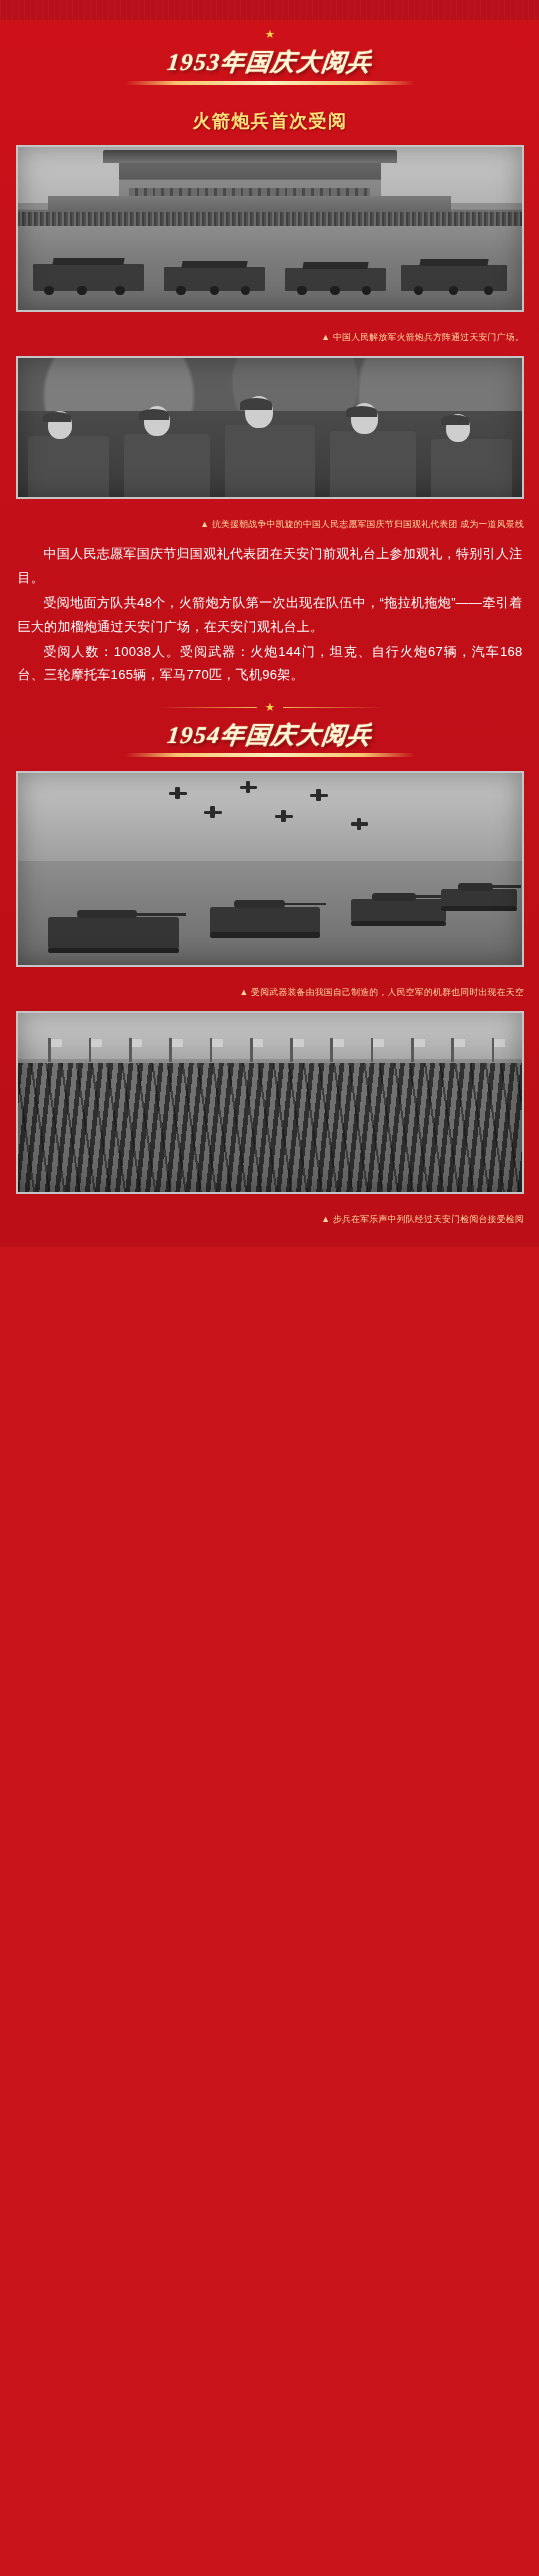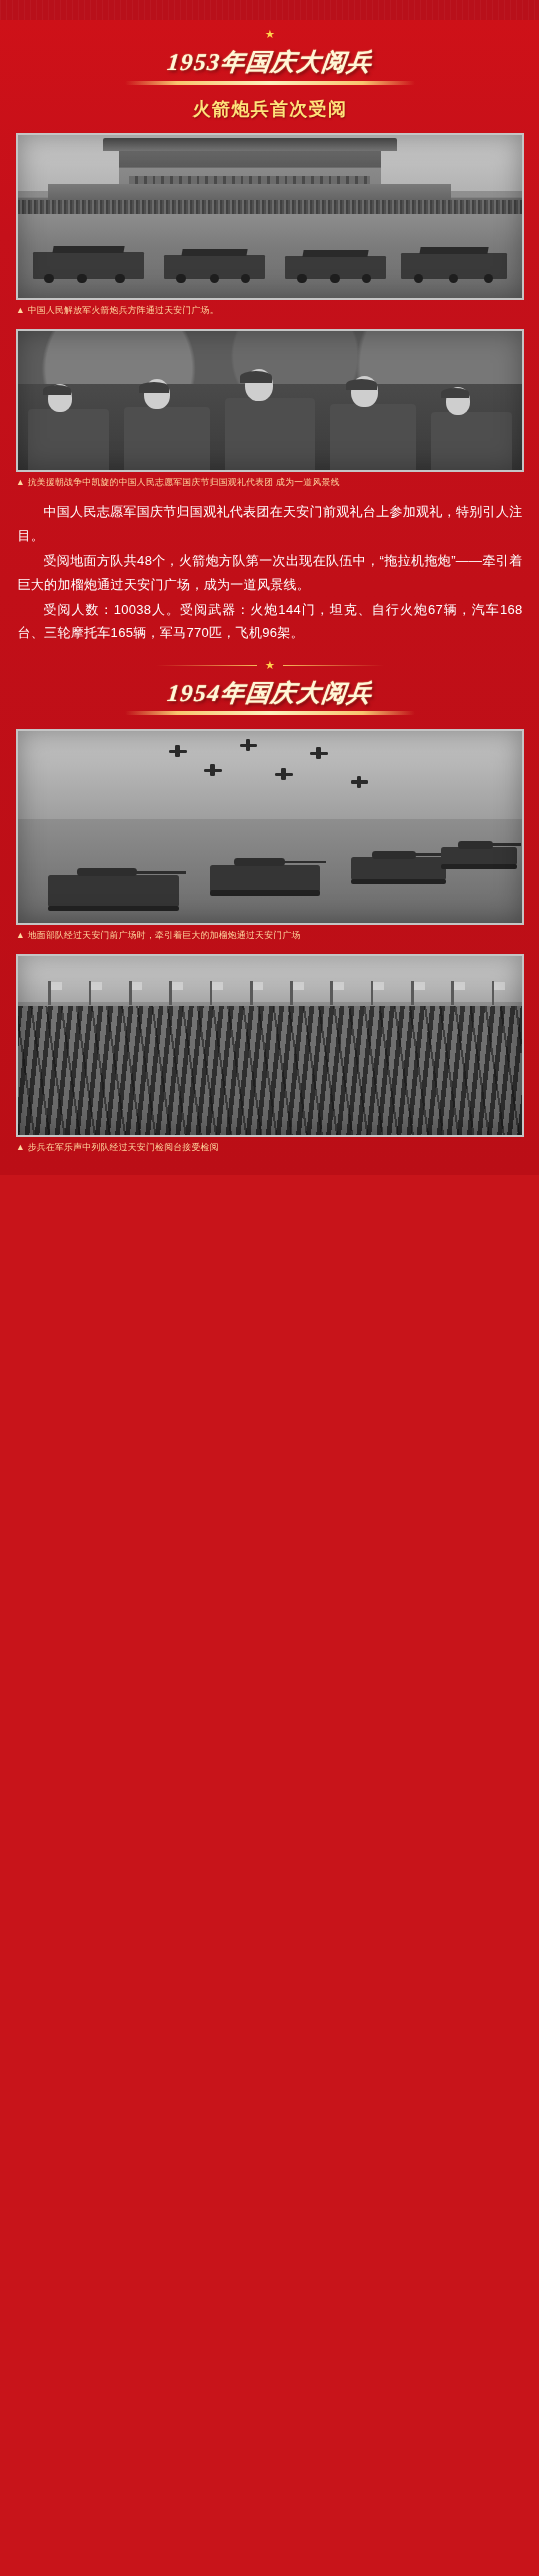--- a/index.html
+++ b/index.html
@@ -85,21 +85,21 @@
     margin: 2.7px auto 0 auto;
     background: linear-gradient(90deg, rgba(255,216,120,0) 0%, rgba(255,216,120,0.9) 18%, rgba(255,240,190,1) 50%, rgba(255,216,120,0.9) 82%, rgba(255,216,120,0) 100%);
     border-radius: 2px;
   }
   .subtitle {
     text-align: center;
     font-size: 18px;
     font-weight: bold;
     color: #ffe27a;
     letter-spacing: 1.3px;
-    margin-top: 11px;
+    margin-top: 23px;
     margin-bottom: 2.7px;
     text-shadow: 0.7px 1.3px 2px rgba(80,0,0,0.55);
   }
 
   
   .photo-block {
     margin: 12px 16px 0 16px;
   }
   .photo {
     width: 100%;
@@ -107,24 +107,24 @@
     box-sizing: border-box;
     background: #2c2c2c;
     position: relative;
     overflow: hidden;
   }
   .photo .scene {
     position: absolute;
     inset: 0;
   }
   .caption {
-    text-align: left;
+    text-align: right;
     font-size: 8.8px;
     color: #ffd9a0;
-    margin-top: 4px;
+    margin-top: 19px;
     line-height: 1.5;
     letter-spacing: 0.3px;
   }
   .caption .tri {
     color: #ffd9a0;
     margin-right: 2.7px;
   }
 
   
   .body-text {
@@ -314,21 +314,21 @@
         <div class="photo-vignette"></div>
       </div>
       <div class="caption">
         <span class="tri">▲</span><span>抗美援朝战争中凯旋的中国人民志愿军国庆节归国观礼代表团
 成为一道风景线</span>
       </div>
     </div>
 
     <div class="body-text">
       <p>中国人民志愿军国庆节归国观礼代表团在天安门前观礼台上参加观礼，特别引人注目。</p>
-      <p>受阅地面方队共48个，火箭炮方队第一次出现在队伍中，“拖拉机拖炮”——牵引着巨大的加榴炮通过天安门广场，成为一道风景线。</p>
+      <p>受阅地面方队共48个，火箭炮方队第一次出现在队伍中，“拖拉机拖炮”——牵引着巨大的加榴炮通过天安门广场，在天安门观礼台上。</p>
       <p>受阅人数：10038人。受阅武器：火炮144门，坦克、自行火炮67辆，汽车168台、三轮摩托车165辆，军马770匹，飞机96架。</p>
     </div>
   </div>
 
   <div class="section">
 
     <div class="star-divider">
       <div class="line"></div>
       <div class="star">★</div>
       <div class="line right"></div>
@@ -368,21 +368,21 @@
             </div>
           <div class="tank" style="left:84%;bottom:30%;width:15%;height:17.5px;">
               <i></i>
               <b></b>
               <u></u>
             </div>
         </div>
         <div class="photo-vignette"></div>
       </div>
       <div class="caption">
-        <span class="tri">▲</span><span>地面部队经过天安门前广场时，牵引着巨大的加榴炮通过天安门广场</span>
+        <span class="tri">▲</span><span>受阅武器装备由我国自己制造的，人民空军的机群也同时出现在天空</span>
       </div>
     </div>
 
     <div class="photo-block">
       <div class="photo ph4">
         <div class="scene">
           <div class="sky3"></div>
           <div class="flagrow">
             <span style="left:6%"></span>
               <span style="left:14%"></span>

